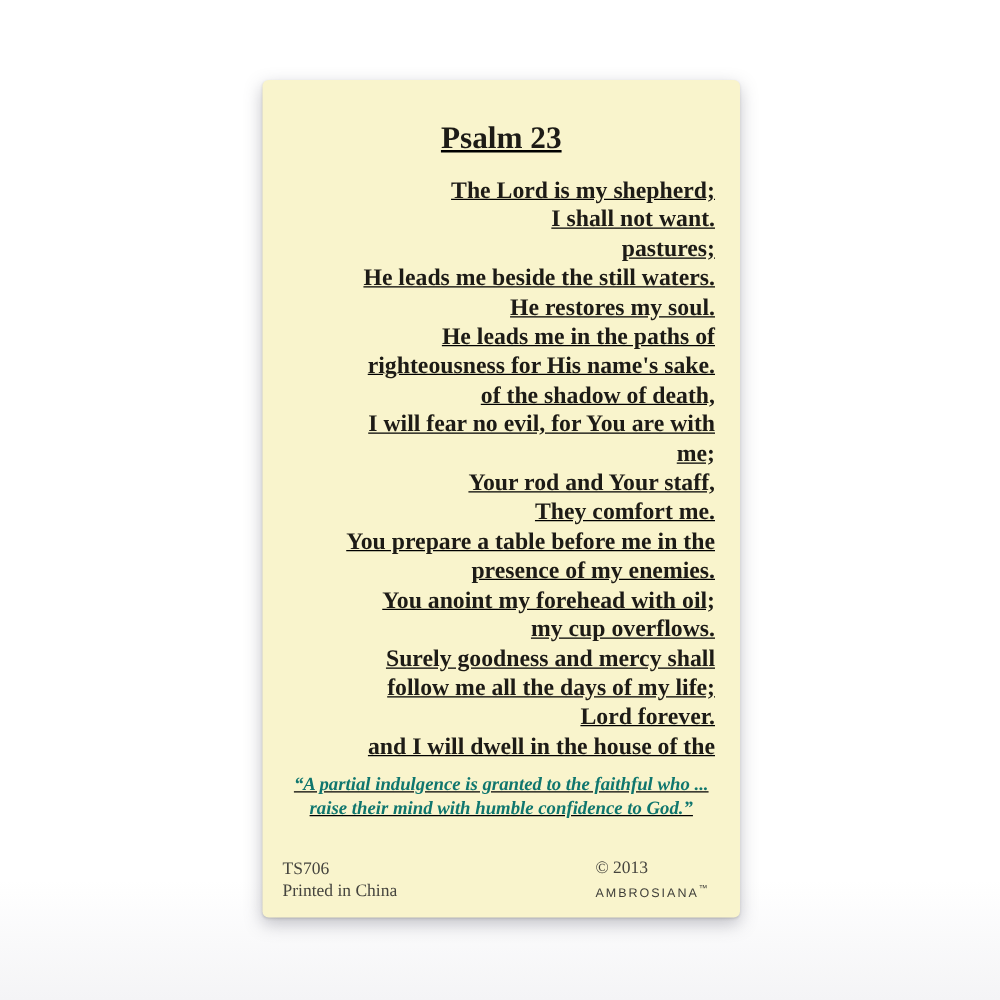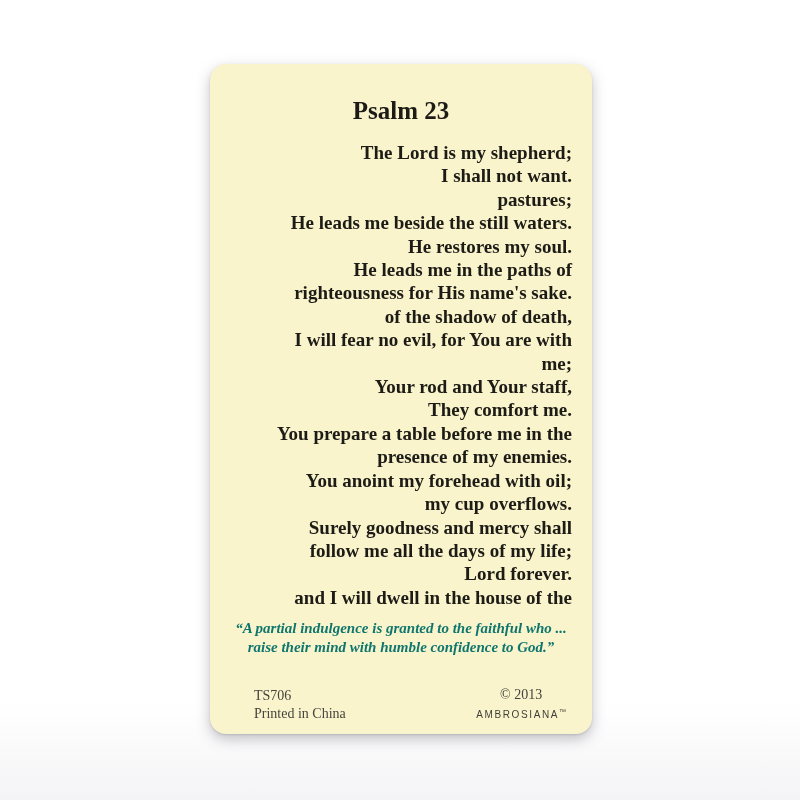--- a/index.html
+++ b/index.html
@@ -14,23 +14,24 @@
     font-family: "Liberation Serif", serif;
     overflow: hidden;
   }
   .prayer-card {
     position: absolute;
     left: 210px;
     top: 64px;
     width: 382px;
     height: 670px;
     background: #f9f4cc;
-    border-radius: 16px;
+    border-radius: 5px;
     box-shadow: 0 1px 2px rgba(0,0,0,0.12), 0 5px 14px rgba(95,95,110,0.38);
     box-sizing: border-box;
+    text-decoration: underline;
   }
   .card-title {
     margin-top: 33px;
     text-align: center;
     font-size: 25px;
     font-weight: bold;
     color: #1d1b16;
   }
   .psalm-text {
     margin: 16px 20px 0 33px;
@@ -47,35 +48,35 @@
     margin-top: 10px;
     text-align: center;
     font-style: italic;
     font-weight: 600;
     font-size: 15px;
     line-height: 19px;
     color: #0f766e;
   }
   .card-footer {
     position: absolute;
-    left: 44px;
+    left: 16px;
     right: 26px;
     bottom: 11px;
     display: flex;
     justify-content: space-between;
     align-items: flex-end;
     color: #45443e;
   }
   .footer-left {
     text-align: left;
     font-size: 14px;
     line-height: 18px;
   }
   .footer-right {
-    text-align: center;
+    text-align: left;
   }
   .copyright {
     font-size: 14px;
     line-height: 18px;
   }
   .brand-logo {
     font-family: "Liberation Sans", sans-serif;
     font-size: 10px;
     letter-spacing: 1.6px;
     line-height: 16px;

